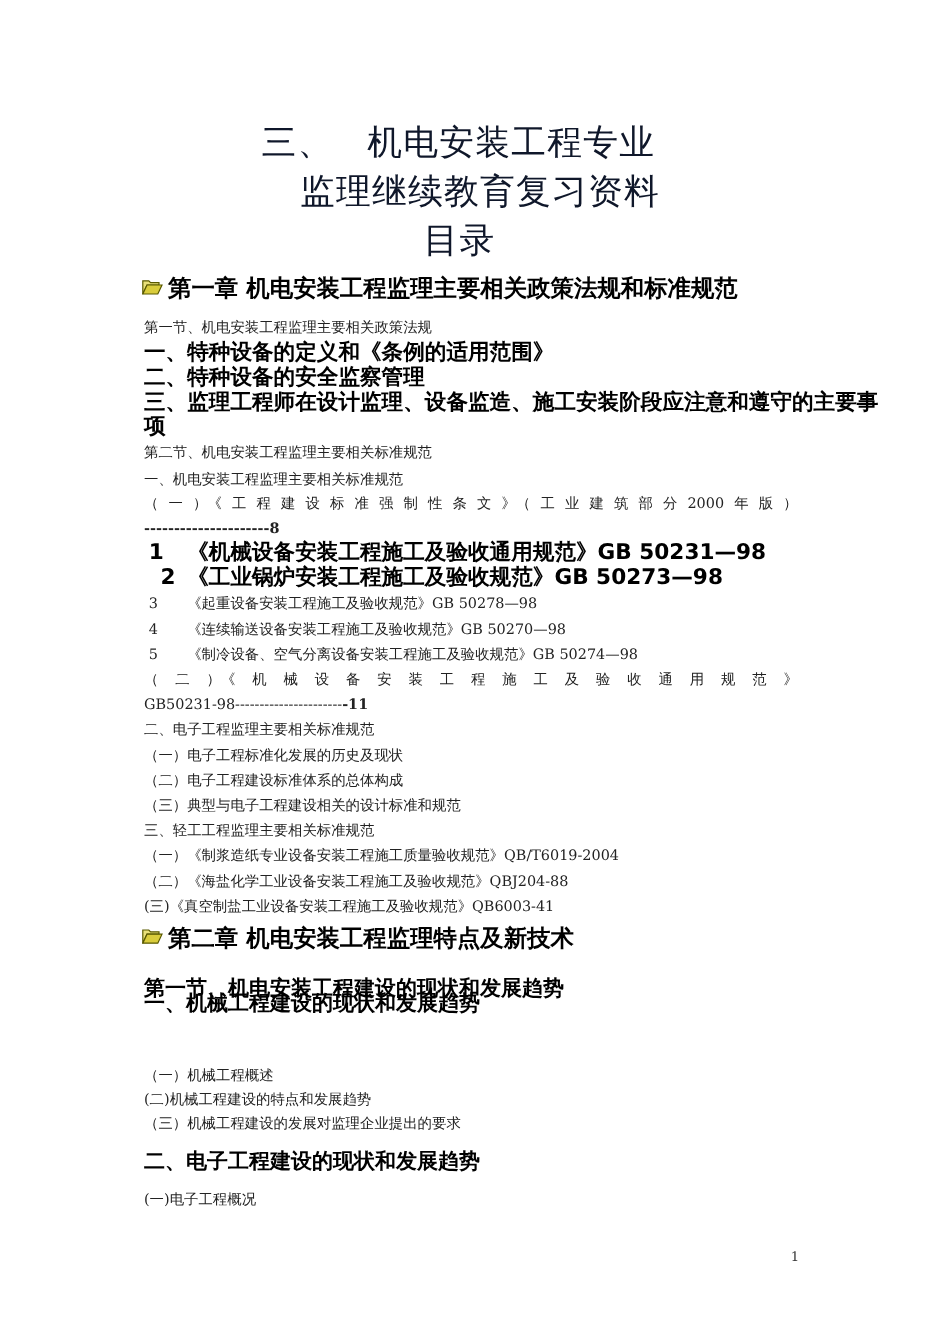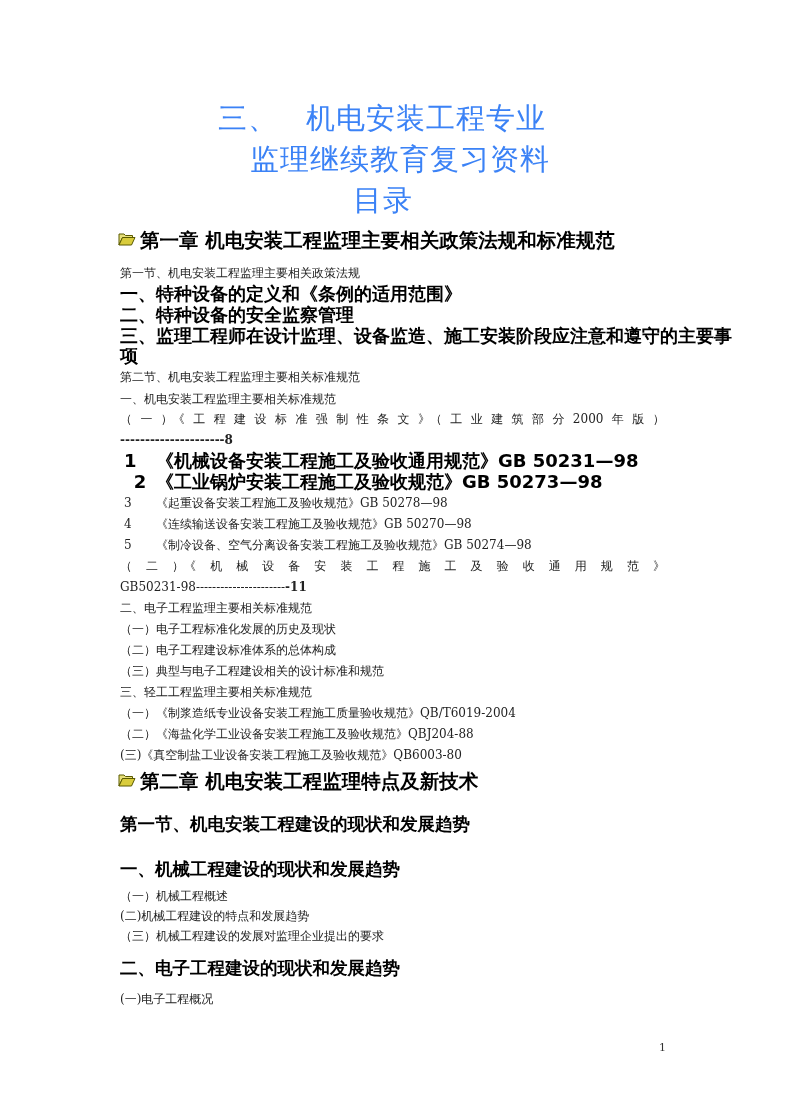--- a/index.html
+++ b/index.html
@@ -1,19 +1,19 @@
 <!DOCTYPE html>
 <html><head>
 <meta charset="utf-8">
 <style>
   html, body { margin: 0; padding: 0; background: #ffffff; }
   body { width: 792px; height: 1120px; position: relative; overflow: hidden;
          font-family: "DejaVu Serif", "Liberation Serif", serif; color: #000; }
   .page { position: absolute; left: 0; top: 0; width: 792px; height: 1120px; }
-  .title { position: absolute; color: #3b82f6; font-family: "DejaVu Sans", "Liberation Sans", sans-serif;
+  .title { position: absolute; color: #0f172a; font-family: "DejaVu Sans", "Liberation Sans", sans-serif;
            font-size: 29px; line-height: 32px; white-space: nowrap; }
   .t1 { left: 218px; top: 102px; letter-spacing: 1px; }
   .t1 .gap { display: inline-block; width: 28px; }
   .t2 { left: 250px; top: 143px; letter-spacing: 1px; }
   .t3 { left: 353px; top: 184px; letter-spacing: 1px; }
   .chapter { position: absolute; left: 118px; font-family: "DejaVu Sans", "Liberation Sans", sans-serif;
              font-weight: bold; font-size: 19.5px; line-height: 24px; white-space: nowrap; }
   .chapter .folder { display: inline-block; width: 18px; height: 13px; vertical-align: 1px; margin-right: 4px; }
   .line { position: absolute; left: 120px; font-size: 12px; line-height: 20px; white-space: nowrap; color: #222; }
   .bold { font-weight: bold; color: #000; font-family: "DejaVu Sans", "Liberation Sans", sans-serif; font-size: 18px; }
@@ -116,31 +116,31 @@
   </div>
 
   <div class="line" style="top:598px;">二、电子工程监理主要相关标准规范</div>
   <div class="line" style="top:619px;">（一）电子工程标准化发展的历史及现状</div>
   <div class="line" style="top:640px;">（二）电子工程建设标准体系的总体构成</div>
   <div class="line" style="top:661px;">（三）典型与电子工程建设相关的设计标准和规范</div>
 
   <div class="line" style="top:682px;">三、轻工工程监理主要相关标准规范</div>
   <div class="line" style="top:703px;">（一）《制浆造纸专业设备安装工程施工质量验收规范》QB/T6019-2004</div>
   <div class="line" style="top:724px;">（二）《海盐化学工业设备安装工程施工及验收规范》QBJ204-88</div>
-  <div class="line" style="top:745px;">(三)《真空制盐工业设备安装工程施工及验收规范》QB6003-80</div>
+  <div class="line" style="top:745px;">(三)《真空制盐工业设备安装工程施工及验收规范》QB6003-41</div>
 
   <div class="chapter" style="top:770px;">
     <svg class="folder" viewBox="0 0 18 13">
       <path d="M1 1 h5 l1.5 1.5 h7 v2 H4.5 L1 12 Z" fill="#e8e07a" stroke="#5a5a00" stroke-width="1"></path>
       <path d="M4.5 4.5 H17 L13.5 12 H1 Z" fill="#d9cc3c" stroke="#5a5a00" stroke-width="1"></path>
     </svg><span>第二章  机电安装工程监理特点及新技术</span>
   </div>
 
   <div class="h2" style="top:813px;">第一节、机电安装工程建设的现状和发展趋势</div>
-  <div class="h2" style="top:858px;">一、机械工程建设的现状和发展趋势</div>
+  <div class="h2" style="top:826px;">一、机械工程建设的现状和发展趋势</div>
   <div class="line" style="top:886px;">（一）机械工程概述</div>
   <div class="line" style="top:906px;">(二)机械工程建设的特点和发展趋势</div>
   <div class="line" style="top:926px;">（三）机械工程建设的发展对监理企业提出的要求</div>
   <div class="h2" style="top:957px;">二、电子工程建设的现状和发展趋势</div>
   <div class="line" style="top:989px;">(一)电子工程概况</div>
 
   <div class="pagenum">1</div>
 </div>
 
 </body></html>

